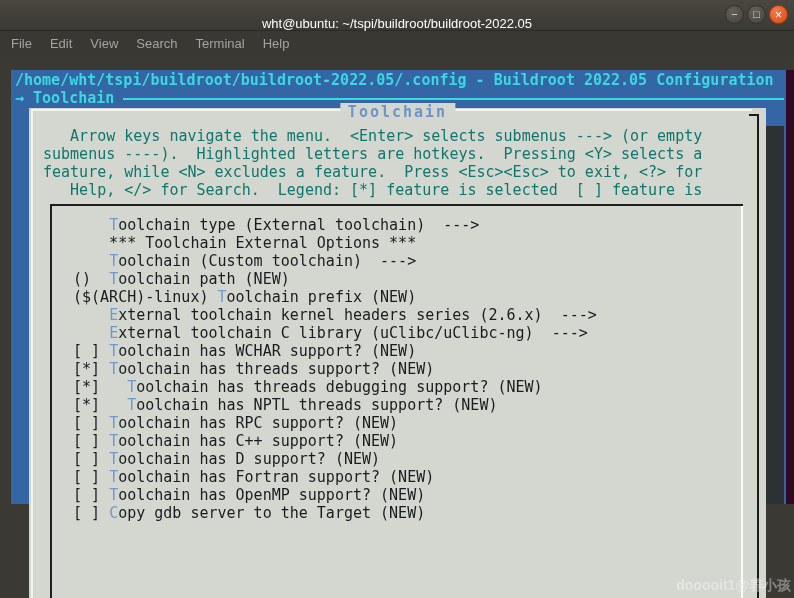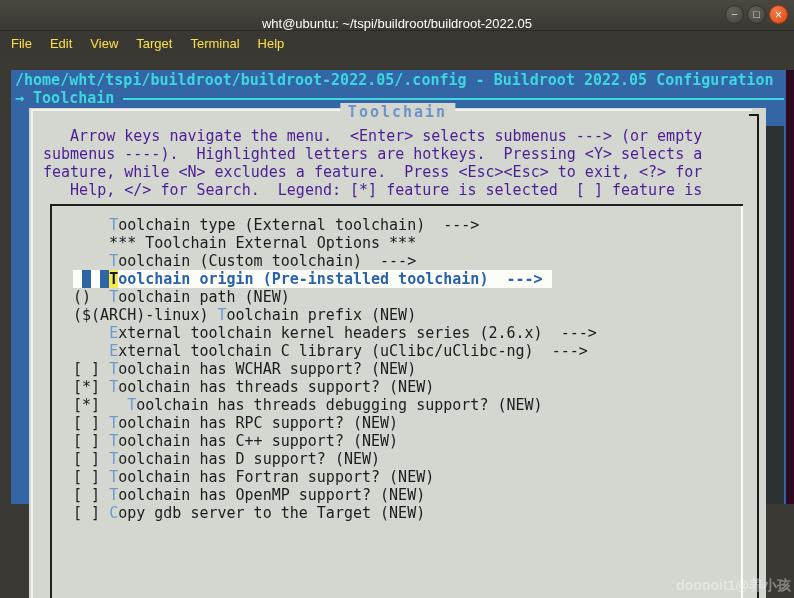--- a/index.html
+++ b/index.html
@@ -15,21 +15,21 @@
   .win-buttons{position:absolute;right:6px;top:5px;display:flex;gap:3px;}
   .win-btn{width:19px;height:19px;border-radius:50%;box-sizing:border-box;
            display:flex;align-items:center;justify-content:center;
            font-size:11px;line-height:1;color:#dcdad4;
            background:radial-gradient(circle at 35% 30%,#646158,#45423c);
            border:1px solid #33312c;}
   .win-btn.close{background:radial-gradient(circle at 35% 30%,#f37a49,#dd4814);
                  border-color:#a63c10;color:#fff;font-size:12px;}
   .menubar{position:absolute;top:31px;left:0;right:0;height:24px;background:#3a3833;
            display:flex;align-items:center;padding-left:2px;}
-  .menubar .mb-item{color:#fde047;font-size:13px;padding:0 9px;}
+  .menubar .mb-item{color:#a3a3a3;font-size:13px;padding:0 9px;}
 
   
   .terminal{position:absolute;top:70px;left:0;width:794px;height:434px;
             background:var(--terminal_bg,#3465a4);margin-left:11px;}
   .path-line{position:absolute;top:1px;left:4px;color:var(--cyan,#3cd8e0);
              font-weight:bold;font-size:15px;line-height:18px;white-space:pre;}
   .breadcrumb{position:absolute;top:19px;left:4px;color:var(--cyan,#3cd8e0);
               font-weight:bold;font-size:15px;line-height:18px;white-space:pre;}
   .breadcrumb-rule{position:absolute;top:28px;left:112px;width:661px;height:2px;
                    background:var(--cyan,#3cd8e0);}
@@ -38,21 +38,21 @@
   .dialog{position:absolute;top:38px;left:18px;width:737px;height:505px;
           background:var(--dialog_bg,#d3d7cf);text-align:right;}
   .d-top{position:absolute;top:1px;left:2px;right:14px;height:2px;background:#f2f3ee;}
   .d-left{position:absolute;top:1px;left:2px;width:2px;bottom:0;background:#f2f3ee;}
   .d-right-dark{position:absolute;top:6px;left:728px;width:2px;bottom:0;background:#181a18;}
   .d-corner{position:absolute;top:6px;left:720px;width:10px;height:2px;background:#181a18;}
   .dialog-title{position:absolute;top:-5px;left:50%;transform:translateX(-50%);
                 background:var(--dialog_bg,#d3d7cf);padding:0 8px;
                 color:var(--title_blue,#6e93c8);font-weight:bold;font-size:15px;
                 line-height:18px;letter-spacing:2px;white-space:pre;}
-  .help-text{position:absolute;top:19px;left:14px;color:#4c1d95;
+  .help-text{position:absolute;top:19px;left:14px;color:#0f766e;
              font-size:15px;line-height:18px;white-space:pre;}
   .inner-top{position:absolute;top:96px;left:21px;width:693px;height:2px;background:#1d201f;}
   .inner-left{position:absolute;top:96px;left:21px;width:2px;bottom:0;background:#1d201f;}
   .inner-right{position:absolute;top:98px;left:712px;width:2px;bottom:0;background:#fafaf7;}
 
   .menu-rows{position:absolute;top:108px;left:44px;}
   .menu-row{height:18px;line-height:18px;font-size:15px;white-space:pre;
             color:#1a1d1f;width:max-content;
             font-family:"DejaVu Sans Mono",monospace;}
   .menu-row .hotkey{color:var(--hotkey_blue,#6d9ad1);}
@@ -81,21 +81,21 @@
         <div class="win-btn">−</div>
         <div class="win-btn">□</div>
         <div class="win-btn close">×</div>
       </div>
   </div>
 
   <div class="menubar">
       <span class="mb-item">File</span>
       <span class="mb-item">Edit</span>
       <span class="mb-item">View</span>
-      <span class="mb-item">Target</span>
+      <span class="mb-item">Search</span>
       <span class="mb-item">Terminal</span>
       <span class="mb-item">Help</span>
     </div>
 
   <div class="terminal mono">
     <div class="path-line">/home/wht/tspi/buildroot/buildroot-2022.05/.config - Buildroot 2022.05 Configuration</div>
     <div class="breadcrumb">→ Toolchain</div>
     <div class="breadcrumb-rule"></div>
 
     <div class="dialog-shadow"></div>
@@ -115,28 +115,28 @@
 Help, &lt;/&gt; for Search.  Legend: [*] feature is selected  [ ] feature is</div>
 
       <div class="inner-top"></div>
       <div class="inner-left"></div>
       <div class="inner-right"></div>
 
       <div class="menu-rows" id="menu-rows">
           <div class="menu-row">    <span class="hotkey">T</span>oolchain type (External toolchain)  ---&gt;</div>
           <div class="menu-row">    *** Toolchain External Options ***</div>
           <div class="menu-row">    <span class="hotkey">T</span>oolchain (Custom toolchain)  ---&gt;</div>
-          <div class="menu-row selected"> <span class="cursor-block"> </span> <span class="cursor-block"> </span><span class="hotkey">T</span>oolchain origin (Pre-installed toolchain)  ---&gt;</div>
           <div class="menu-row">()  <span class="hotkey">T</span>oolchain path (NEW)</div>
           <div class="menu-row">($(ARCH)-linux) <span class="hotkey">T</span>oolchain prefix (NEW)</div>
           <div class="menu-row">    <span class="hotkey">E</span>xternal toolchain kernel headers series (2.6.x)  ---&gt;</div>
           <div class="menu-row">    <span class="hotkey">E</span>xternal toolchain C library (uClibc/uClibc-ng)  ---&gt;</div>
           <div class="menu-row">[ ] <span class="hotkey">T</span>oolchain has WCHAR support? (NEW)</div>
           <div class="menu-row">[*] <span class="hotkey">T</span>oolchain has threads support? (NEW)</div>
           <div class="menu-row">[*]   <span class="hotkey">T</span>oolchain has threads debugging support? (NEW)</div>
+          <div class="menu-row">[*]   <span class="hotkey">T</span>oolchain has NPTL threads support? (NEW)</div>
           <div class="menu-row">[ ] <span class="hotkey">T</span>oolchain has RPC support? (NEW)</div>
           <div class="menu-row">[ ] <span class="hotkey">T</span>oolchain has C++ support? (NEW)</div>
           <div class="menu-row">[ ] <span class="hotkey">T</span>oolchain has D support? (NEW)</div>
           <div class="menu-row">[ ] <span class="hotkey">T</span>oolchain has Fortran support? (NEW)</div>
           <div class="menu-row">[ ] <span class="hotkey">T</span>oolchain has OpenMP support? (NEW)</div>
           <div class="menu-row">[ ] <span class="hotkey">C</span>opy gdb server to the Target (NEW)</div>
         </div>
     </div>
   </div>
 

